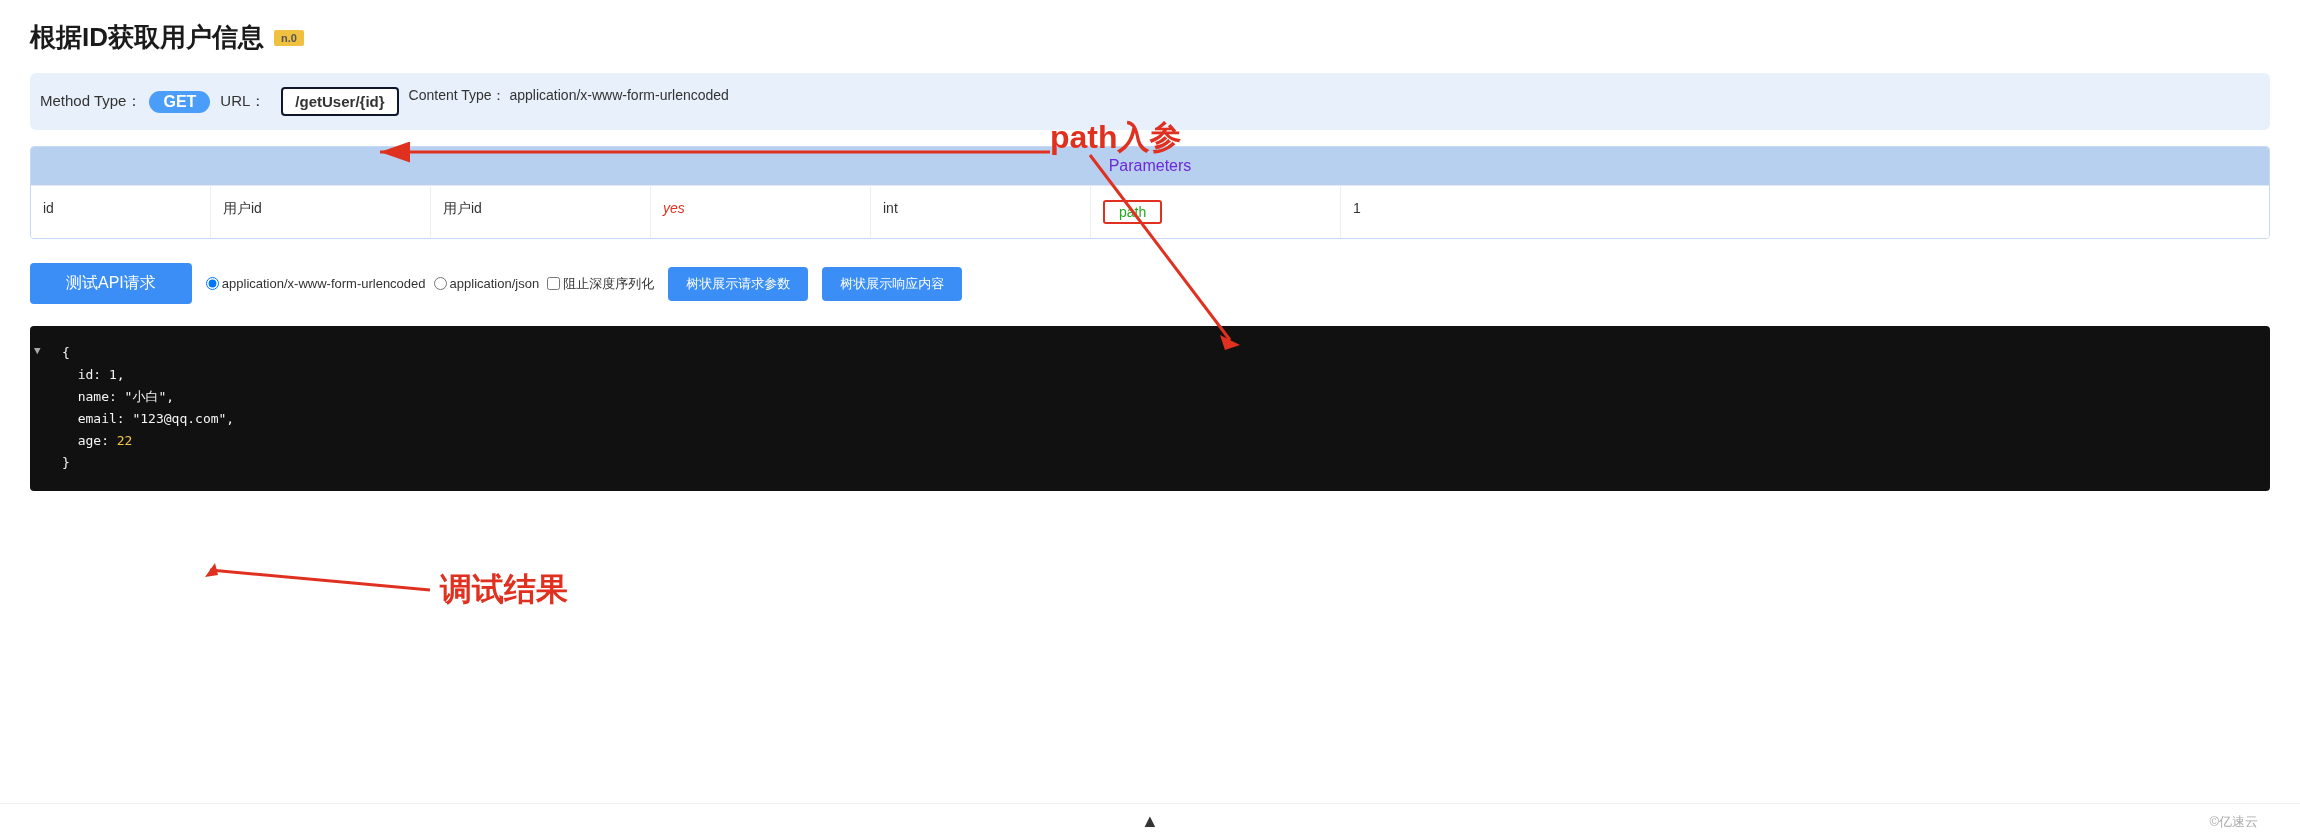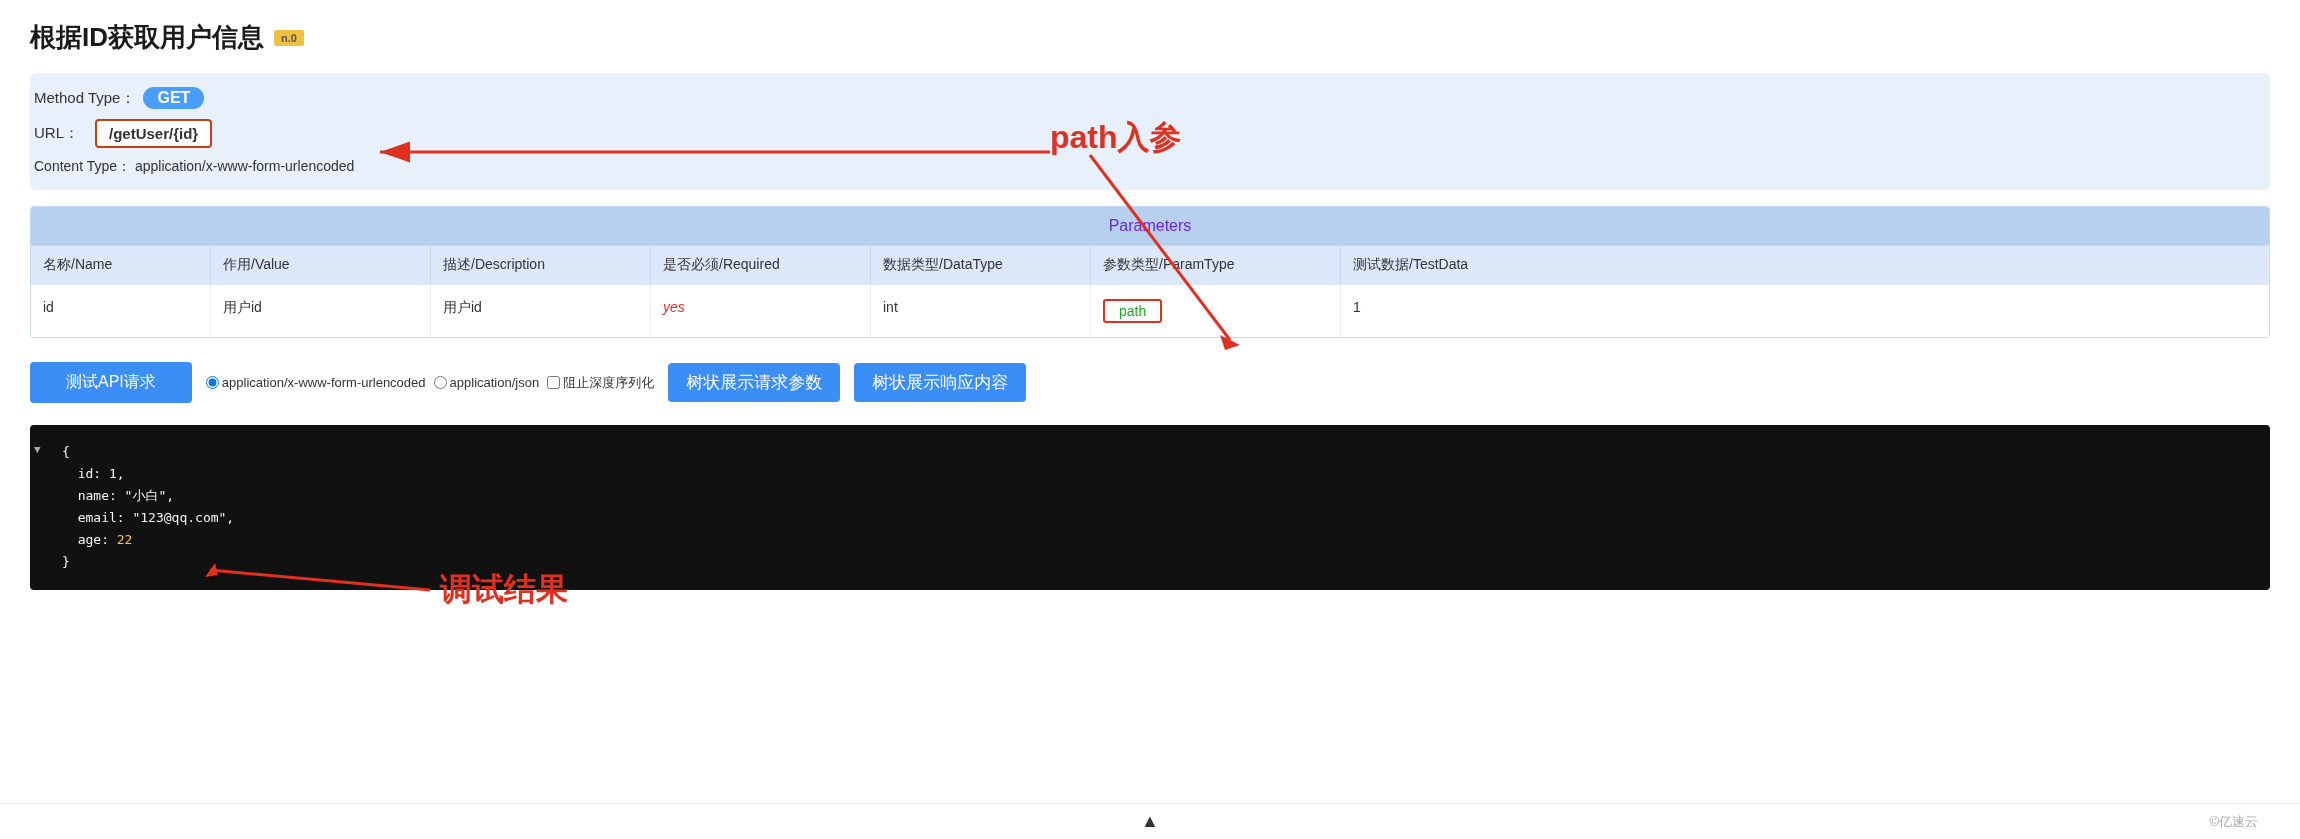--- a/index.html
+++ b/index.html
@@ -36,24 +36,24 @@
       border-radius: 2px;
       font-size: 11px;
       padding: 2px 7px;
       font-weight: bold;
     }
 
     
     .api-info-block {
       background: #e8f0fb;
       border-radius: 6px;
-      padding: 14px 20px 14px 4px;
+      padding: 14px 20px 14px 10px;
       margin-bottom: 16px;
       display: flex;
-      flex-direction: column;
+      flex-direction: row;
       gap: 10px;
     }
     .method-row {
       display: flex;
       align-items: center;
       gap: 8px;
       font-size: 15px;
     }
     .method-label { font-weight: normal; color: #333; }
     .method-badge {
@@ -64,21 +64,21 @@
       font-size: 16px;
       font-weight: bold;
     }
     .url-row {
       display: flex;
       align-items: center;
       gap: 16px;
       font-size: 15px;
     }
     .url-box {
-      border: 2px solid #c2410c;
+      border: 2px solid #0f172a;
       border-radius: 4px;
       padding: 4px 12px;
       background: #fff;
       font-size: 15px;
       color: #333;
       font-weight: bold;
     }
     .content-type-row {
       font-size: 14px;
       color: #333;
@@ -169,21 +169,21 @@
       display: flex;
       align-items: center;
       gap: 3px;
     }
     .btn-tree {
       background: #3a8ef5;
       color: #fff;
       border: none;
       border-radius: 4px;
       padding: 8px 18px;
-      font-size: 17px;
+      font-size: 13px;
       cursor: pointer;
       font-family: inherit;
     }
 
     
     .result-block {
       background: #111;
       color: #f5f5f5;
       border-radius: 4px;
       padding: 16px 18px;
@@ -256,29 +256,20 @@
       <span class="url-box">/getUser/{id}</span>
     </div>
     <div class="content-type-row">
       <span>Content Type：</span>
       <span>application/x-www-form-urlencoded</span>
     </div>
   </div>
 
   <div class="params-section">
     <div class="params-header">Parameters</div>
-    <div class="params-columns">
-      <div class="col-header">名称/Name</div>
-      <div class="col-header">作用/Value</div>
-      <div class="col-header">描述/Description</div>
-      <div class="col-header">是否必须/Required</div>
-      <div class="col-header">数据类型/DataType</div>
-      <div class="col-header">参数类型/ParamType</div>
-      <div class="col-header">测试数据/TestData</div>
-    </div>
     <div class="params-row">
       <div class="params-cell">id</div>
       <div class="params-cell">用户id</div>
       <div class="params-cell">用户id</div>
       <div class="params-cell cell-required">yes</div>
       <div class="params-cell">int</div>
       <div class="params-cell">
         <span class="cell-path">path</span>
       </div>
       <div class="params-cell">1</div>

